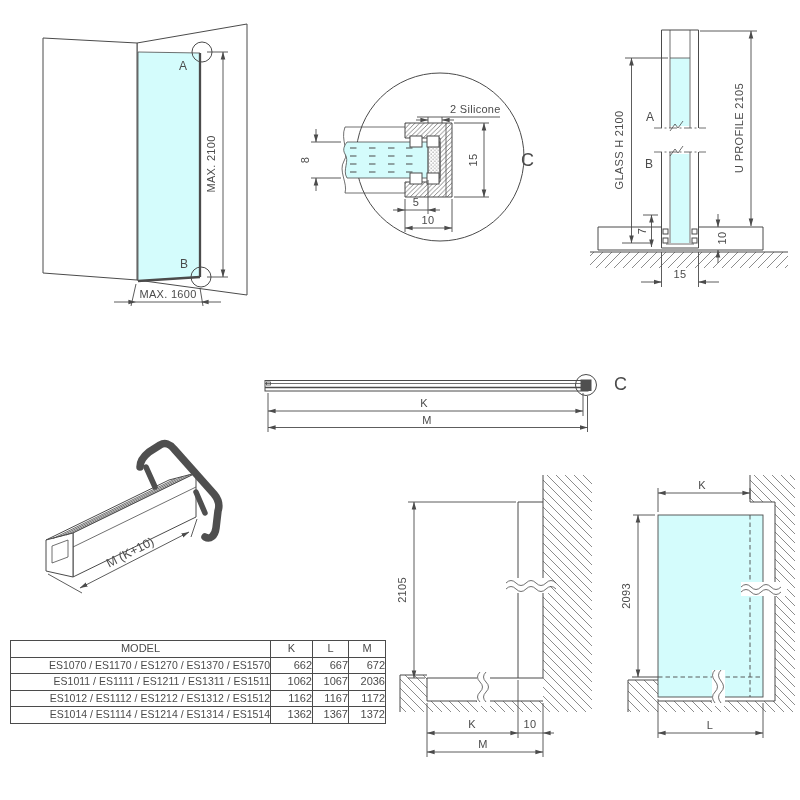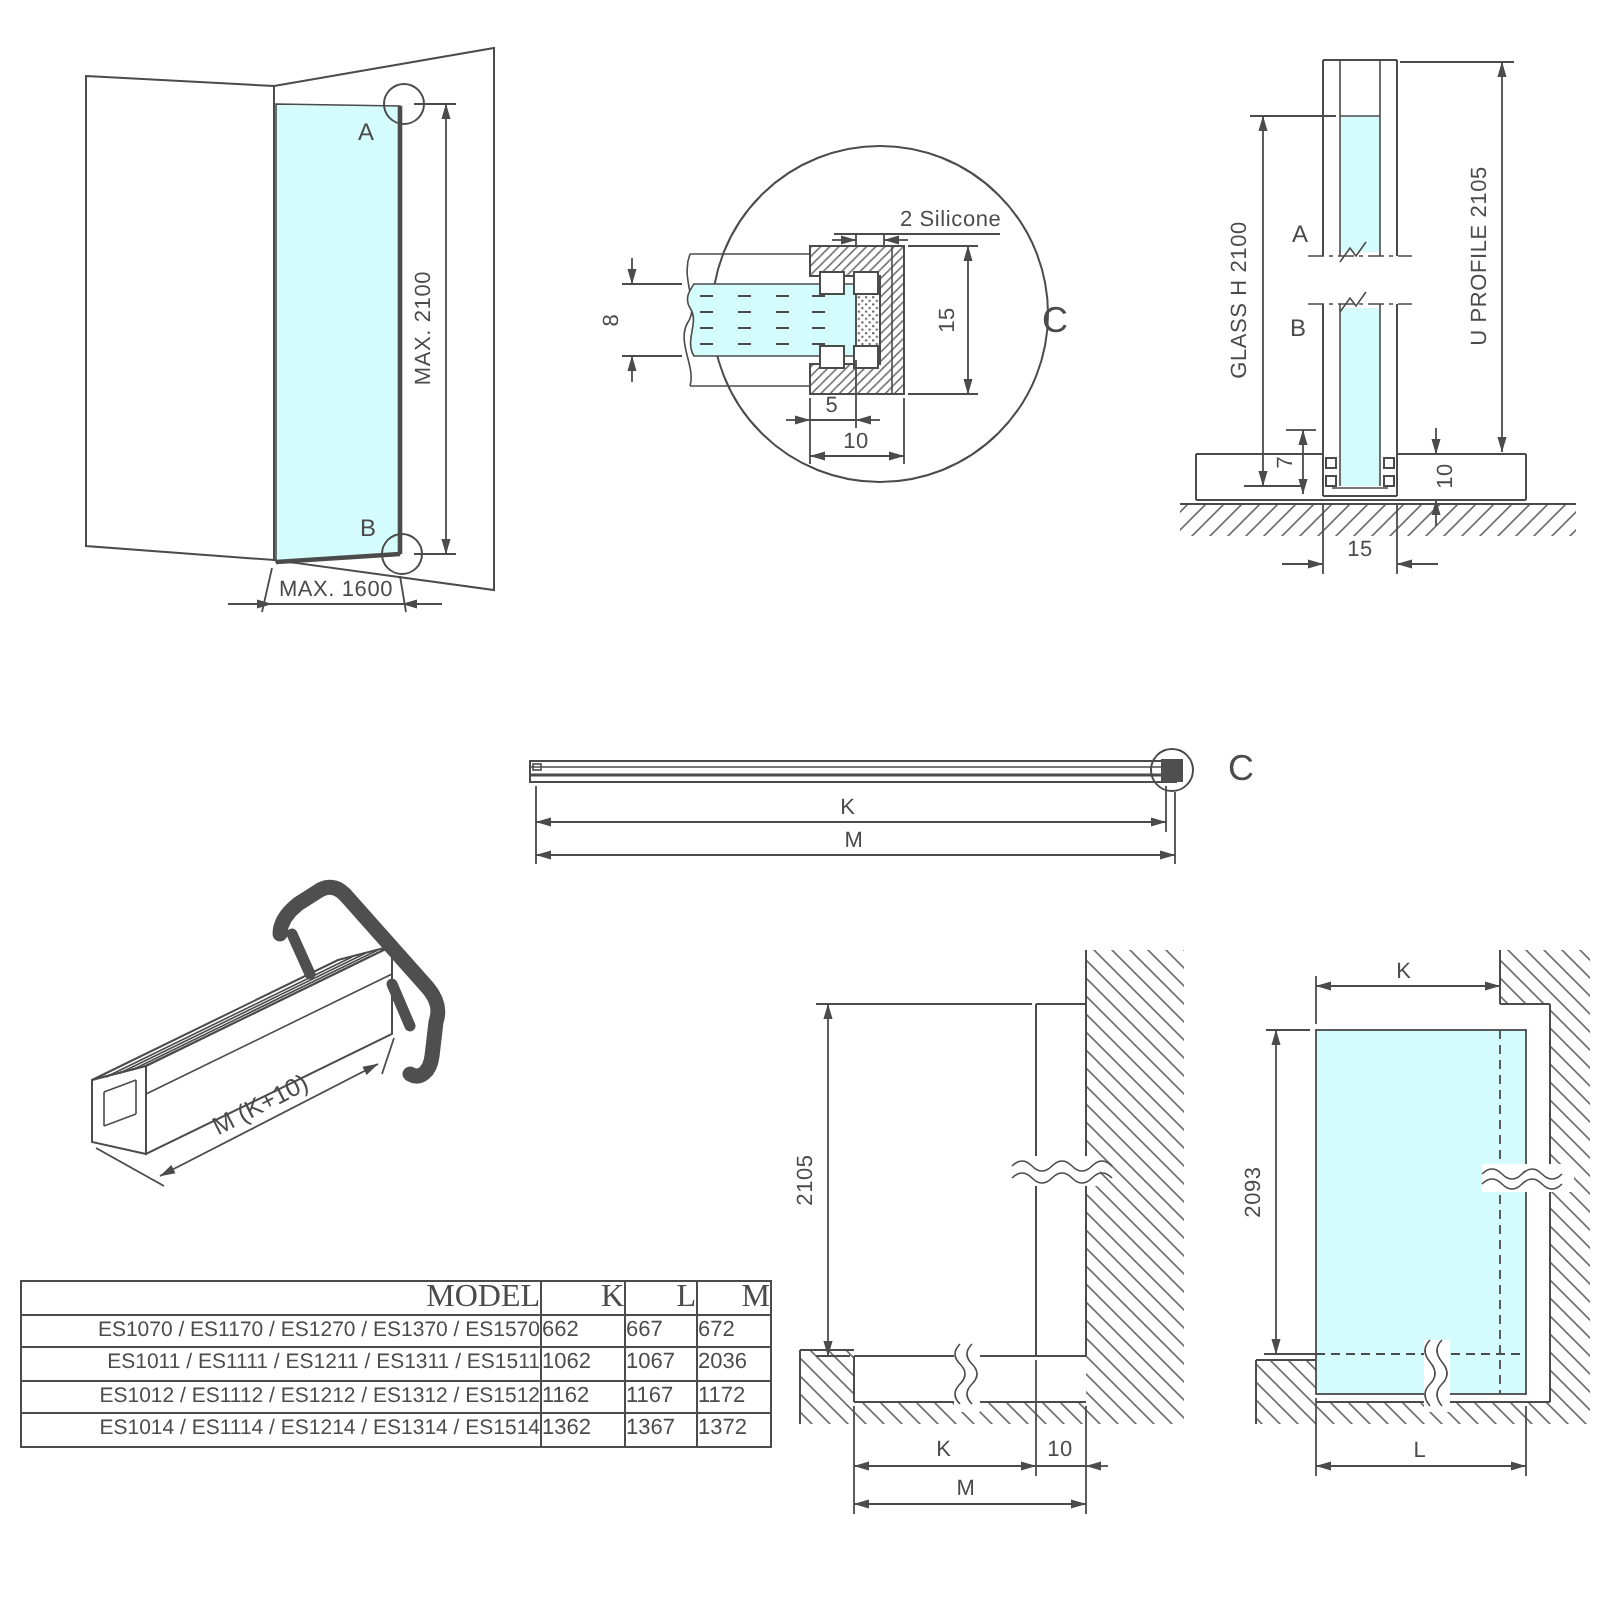--- a/index.html
+++ b/index.html
@@ -18,23 +18,23 @@
   .dd{stroke:#4b4b4b;stroke-width:.8;fill:none;stroke-dasharray:8 2.5 2 2.5;}
   .dash{stroke:#4b4b4b;stroke-width:.9;fill:none;stroke-dasharray:4.5 3;}
   .wav{stroke:#4b4b4b;stroke-width:.8;fill:none;}
   .capstroke{stroke:#4f4f4f;stroke-width:7.5;fill:none;stroke-linecap:round;stroke-linejoin:round;}
   .prong{stroke:#4f4f4f;stroke-width:5.5;fill:none;stroke-linecap:round;}
   
   #model-table{position:absolute;left:10px;top:640px;width:375px;border-collapse:collapse;
                table-layout:fixed;font-size:10.5px;color:#4b4b4b;}
   #model-table th,#model-table td{border:1px solid #4b4b4b;height:15.6px;padding:0;
                line-height:15.6px;font-weight:normal;white-space:nowrap;overflow:hidden;}
-  #model-table th{font-size:16px;text-align:right;font-family:Liberation Serif, serif;}
+  #model-table th{font-size:11px;text-align:center;}
   #model-table td.c-model{text-align:right;padding-left:4px;}
-  #model-table td.c-num{text-align:left;font-size:11px;}
+  #model-table td.c-num{text-align:right;font-size:11px;}
 </style>
 </head>
 <body>
 
 <div id="page">
 <svg width="800" height="800" viewBox="0 0 800 800">
   <defs>
     <marker id="arr" viewBox="0 -2.6 8 5.2" markerWidth="8" markerHeight="5.2" refX="7.6" refY="0" orient="auto-start-reverse" markerUnits="userSpaceOnUse">
       <path d="M0,-2.3 L7.8,0 L0,2.3 Z" fill="#4b4b4b"></path>
     </marker>

